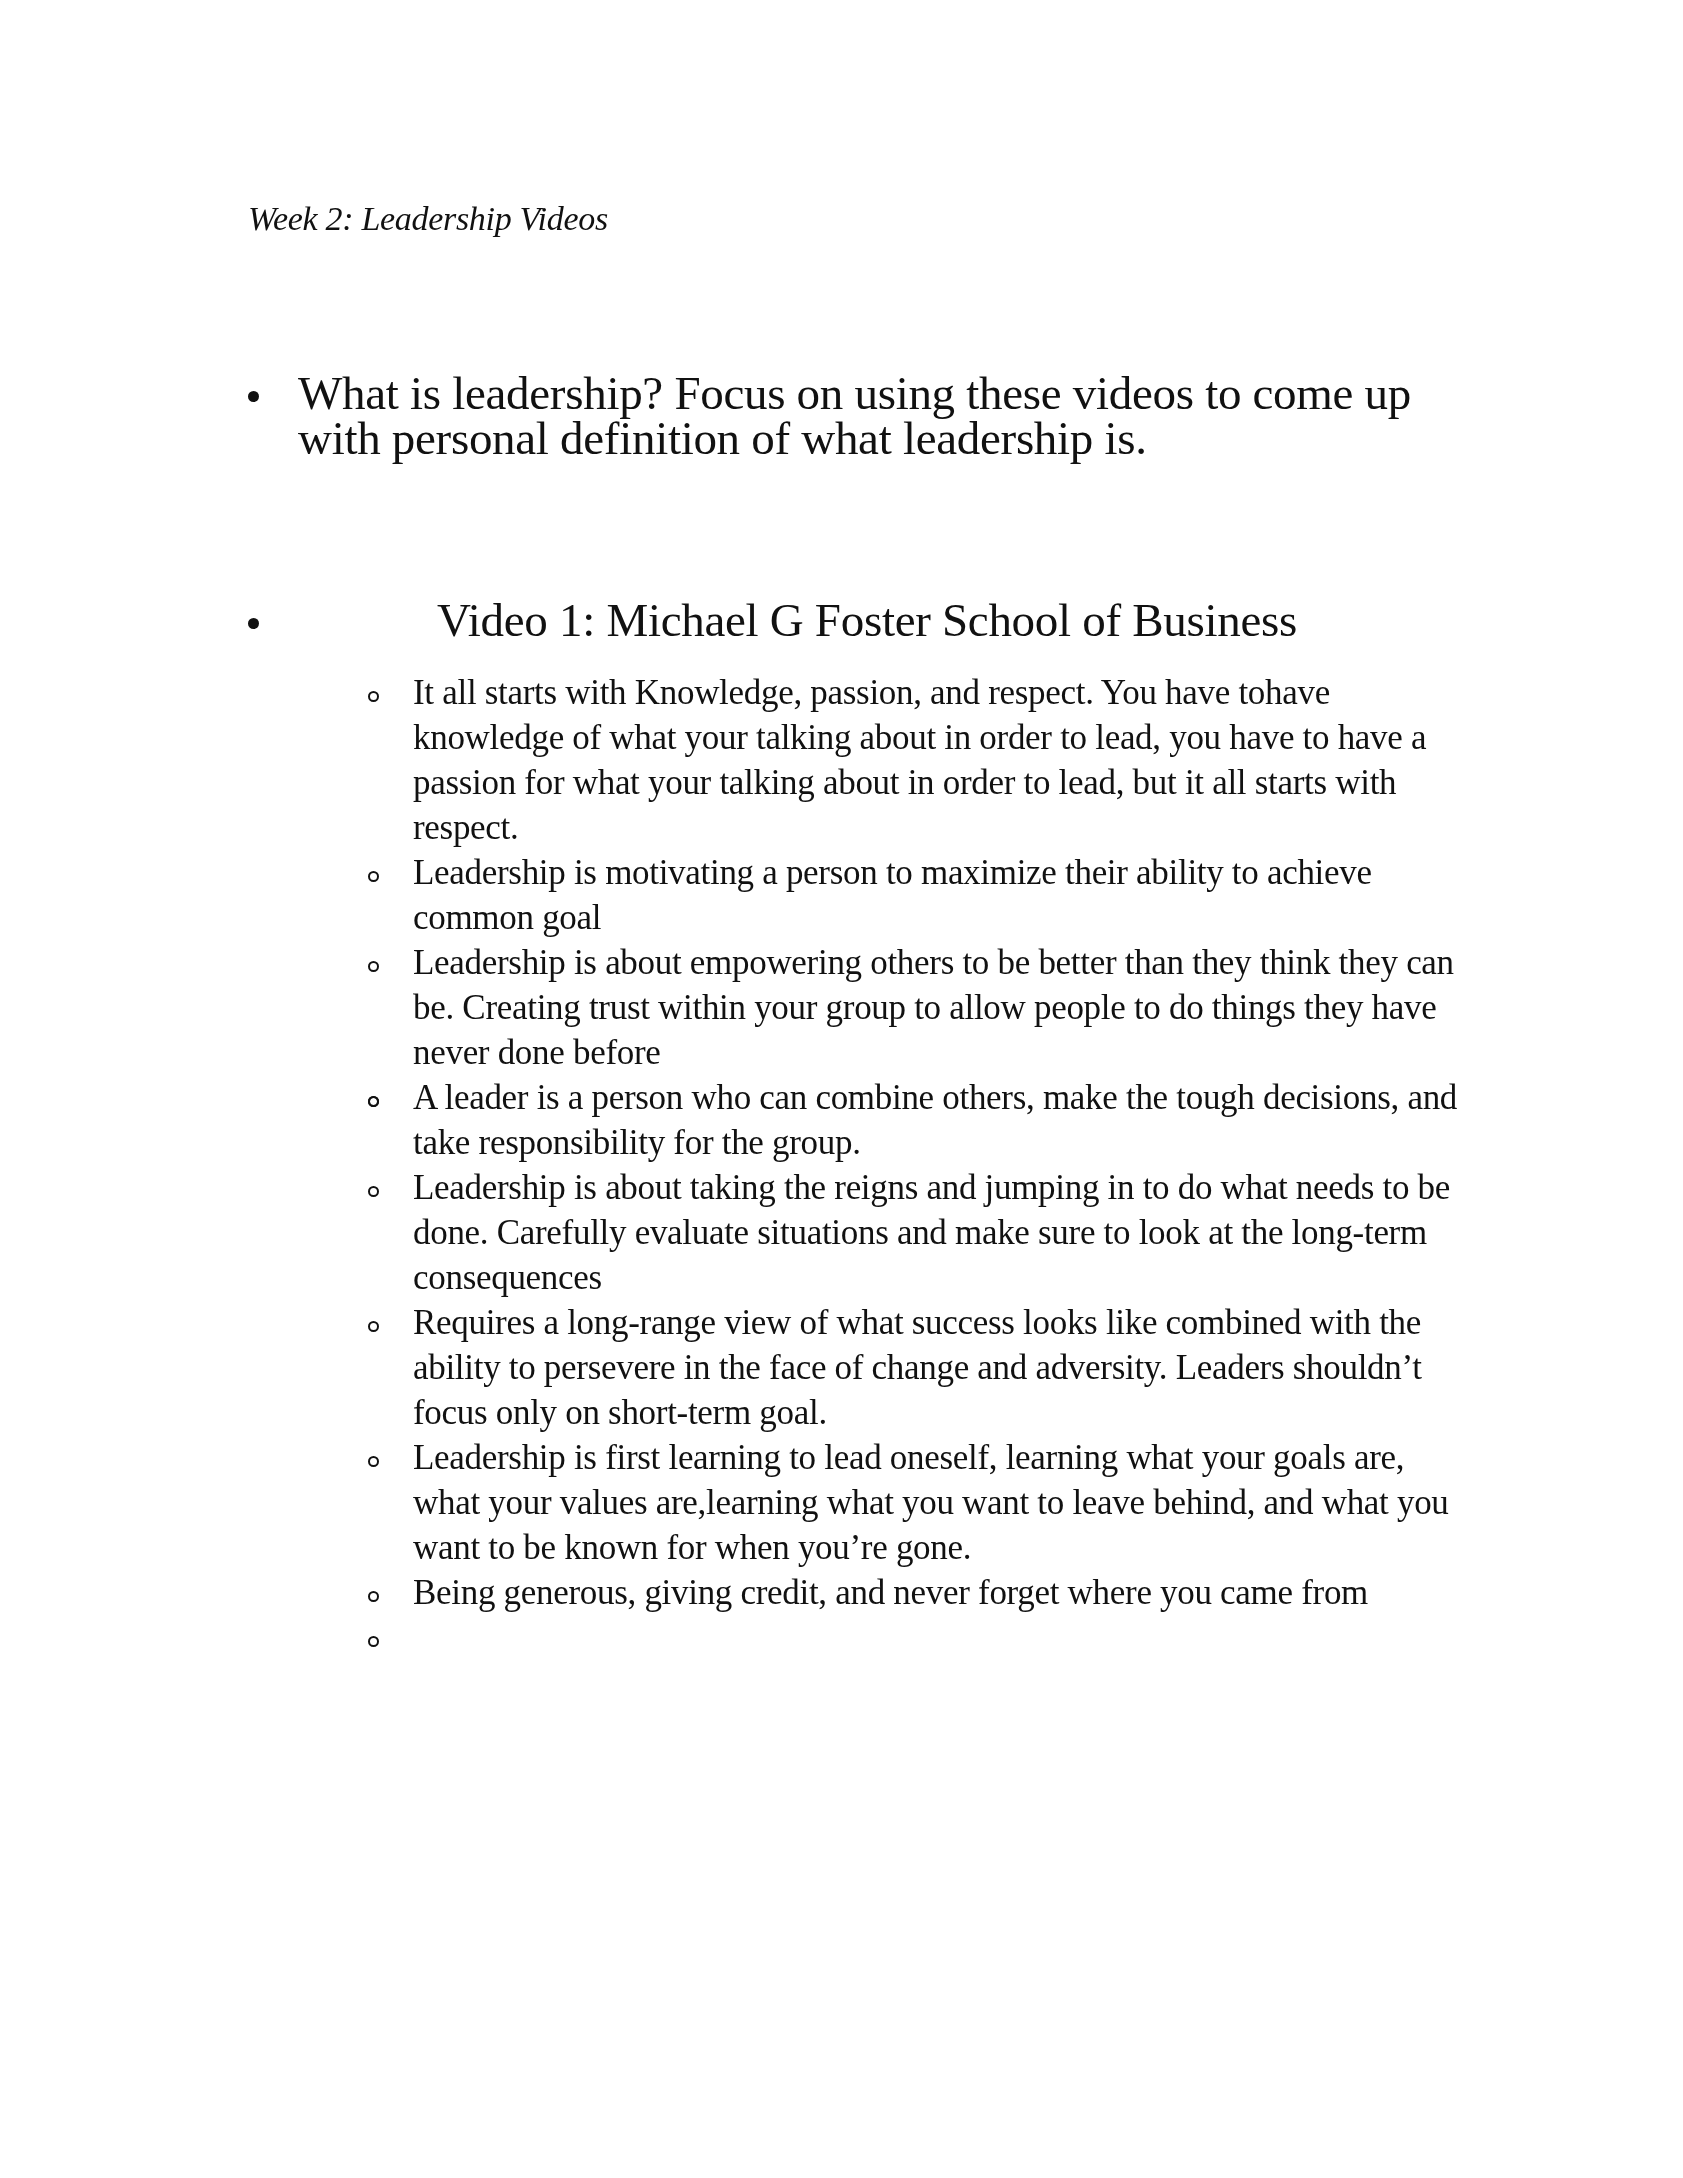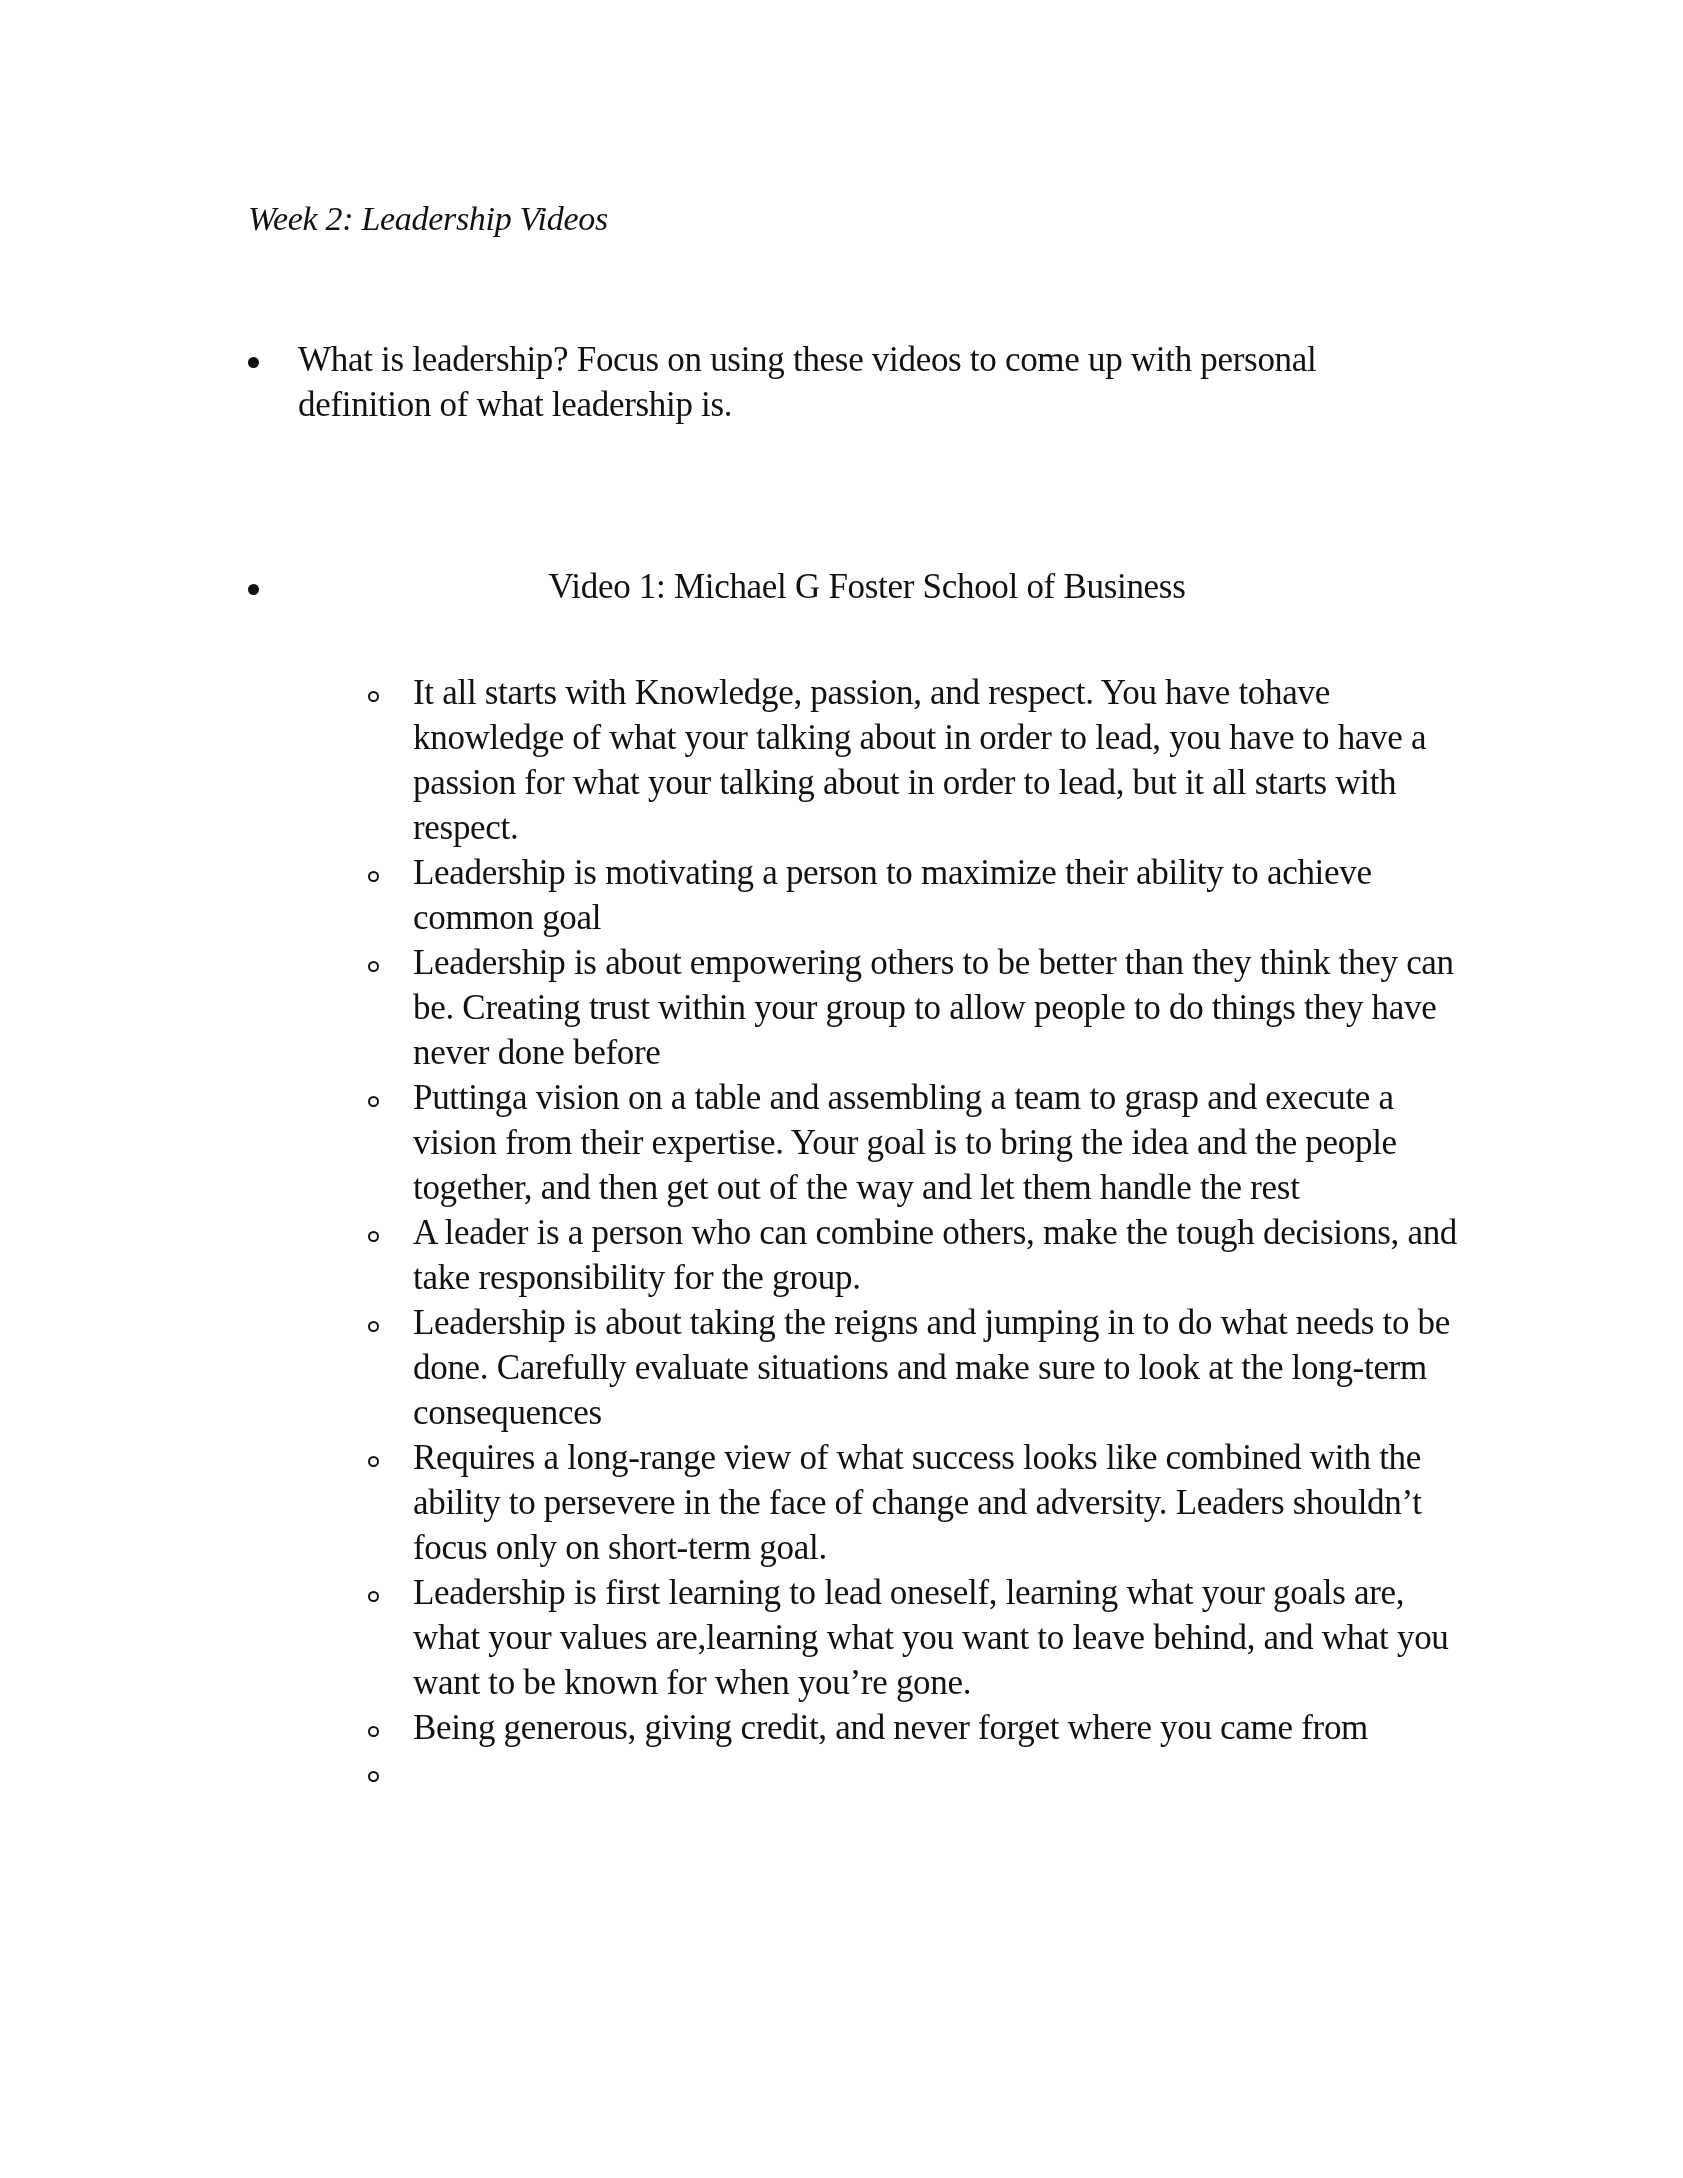--- a/index.html
+++ b/index.html
@@ -1,20 +1,20 @@
 <!DOCTYPE html>
 <html><head>
 <meta charset="utf-8">
 <style>
   html, body { margin: 0; padding: 0; background: #ffffff; }
   body { width: 1683px; height: 2178px; position: relative; overflow: hidden;
          font-family: "Liberation Serif", "DejaVu Serif", serif; color: #111; }
   .page { position: absolute; left: 0; top: 0; width: 1683px; height: 2178px; }
   .title { position: absolute; left: 248px; top: 196px; font-size: 34px; line-height: 46px; margin: 0; font-weight: normal; letter-spacing: -0.3px; font-style: italic; }
-  .lvl1 { position: absolute; left: 248px; width: 1188px; font-size: 35px; line-height: 45px; }
+  .lvl1 { position: absolute; left: 248px; width: 1188px; font-size: 47px; line-height: 45px; margin-top: 34px; }
   .lvl1 .dot { position: absolute; left: 0; top: 20px; width: 11px; height: 11px; border-radius: 50%; background: #111; }
   .lvl1 .txt { margin-left: 50px; display: block; letter-spacing: -0.3px; }
   .sublist { position: absolute; left: 347px; top: 654px; width: 1099px; margin: 16px; padding: 0; list-style: none; font-size: 35px; line-height: 45px; }
   .sublist li { position: relative; padding-left: 50px; letter-spacing: -0.3px; }
   .sublist .circ { position: absolute; left: 5px; top: 21px; width: 11px; height: 11px; border: 2px solid #111; border-radius: 50%; box-sizing: border-box; }
 </style>
 </head>
 <body>
 
 <div class="page">
@@ -27,21 +27,21 @@
 
   <div class="lvl1" style="top:564px;text-align:center;">
     <span class="dot"></span>
     <span class="txt">Video 1: Michael G Foster School of Business</span>
   </div>
 
   <ul class="sublist">
     <li><span class="circ"></span><span>It all starts with Knowledge, passion, and respect. You have tohave knowledge of what your talking about in order to lead, you have to have a passion for what your talking about in order to lead, but it all starts with respect.</span></li>
     <li><span class="circ"></span><span>Leadership is motivating a person to maximize their ability to achieve common goal</span></li>
     <li><span class="circ"></span><span>Leadership is about empowering others to be better than they think they can be. Creating trust within your group to allow people to do things they have never done before</span></li>
-    <li><span class="circ"></span><span>Puttinga vision on a table and assembling a team to grasp and execute a vision from their expertise. Your goal is to bring the idea and the people together, and then get out of the way and let them handle the rest</span></li>
+    <li><span class="circ"></span></li>
     <li><span class="circ"></span><span>A leader is a person who can combine others, make the tough decisions, and take responsibility for the group.</span></li>
     <li><span class="circ"></span><span>Leadership is about taking the reigns and jumping in to do what needs to be done. Carefully evaluate situations and make sure to look at the long-term consequences</span></li>
     <li><span class="circ"></span><span>Requires a long-range view of what success looks like combined with the ability to persevere in the face of change and adversity. Leaders shouldn’t focus only on short-term goal.</span></li>
     <li><span class="circ"></span><span>Leadership is first learning to lead oneself, learning what your goals are, what your values are,learning what you want to leave behind, and what you want to be known for when you’re gone.</span></li>
     <li><span class="circ"></span><span>Being generous, giving credit, and never forget where you came from</span></li>
     <li><span class="circ"></span></li>
   </ul>
 </div>
 
 

